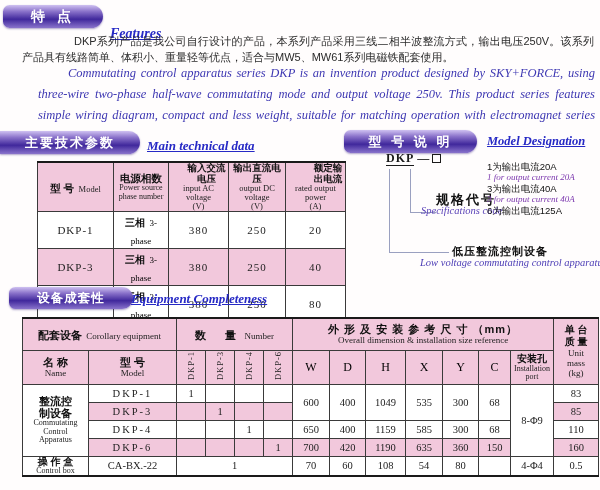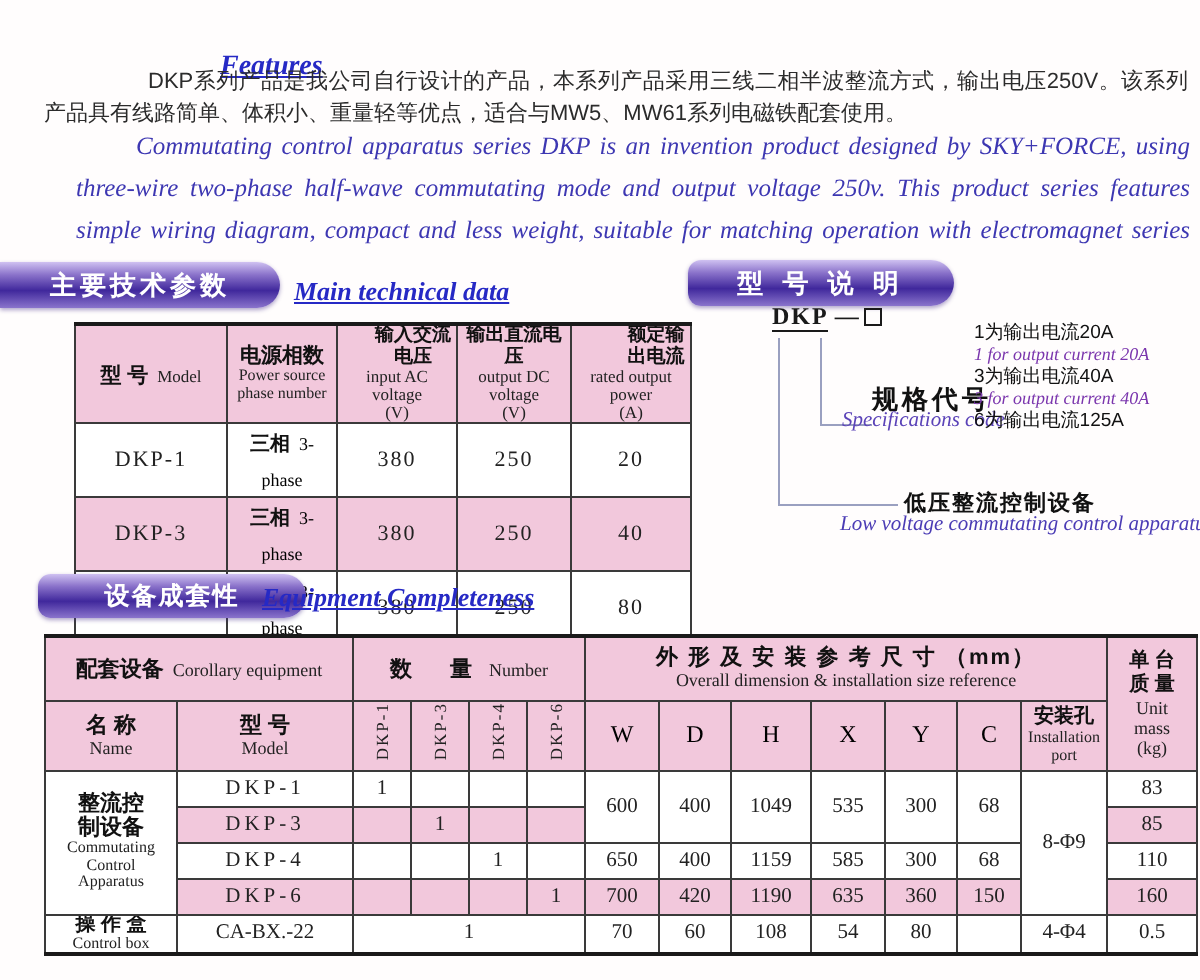--- a/index.html
+++ b/index.html
@@ -60,20 +60,23 @@
     line-height:11px; white-space:nowrap; }
   .base-zh { position:absolute; left:452px; top:244px; font-weight:bold; font-size:11px; letter-spacing:1px; color:#111; }
   .base-en { position:absolute; left:420px; top:257px; font-family:"Liberation Serif",serif; font-style:italic;
     font-size:10.5px; color:#4b3cb5; white-space:nowrap; }
 </style>
 </head>
 <body>
 
 <div class="page">
 
+  <div class="badge" style="left:3px;top:5px;width:100px;height:23px;font-size:14px;letter-spacing:4px;">
+    <span>特 点</span>
+  </div>
   <div class="ehead" style="left:110px;top:11px;font-size:14px;margin-top:15px;">Features</div>
   <p class="zh-para">DKP系列产品是我公司自行设计的产品，本系列产品采用三线二相半波整流方式，输出电压250V。该系列产品具有线路简单、体积小、重量轻等优点，适合与MW5、MW61系列电磁铁配套使用。</p>
   <p class="en-para">Commutating control apparatus series DKP is an invention product designed by SKY+FORCE, using three-wire two-phase half-wave commutating mode and output voltage 250v. This product series features simple wiring diagram, compact and less weight, suitable for matching operation with electromagnet series MW5, MW61 .</p>
 
   <div class="badge" style="left:0;top:131px;width:140px;height:23px;font-size:13px;letter-spacing:2px;border-radius:0 14px 14px 0;">
     <span>主要技术参数</span>
   </div>
   <div class="ehead" style="left:147px;top:138px;font-size:13px;">Main technical data</div>
 
   <table class="t1">
@@ -138,20 +141,21 @@
       <td class="val">380</td>
       <td class="val">250</td>
       <td class="val">125</td>
     </tr>
   </tbody>
     </table>
 
   <div class="badge" style="left:344px;top:130px;width:133px;height:23px;font-size:13px;letter-spacing:3px;">
     <span>型 号 说 明</span>
   </div>
+  <div class="ehead" style="left:487px;top:134px;font-size:12.5px;">Model Designation</div>
 
   <div class="dkp-model">
     <span class="u">DKP</span>
     <span>—</span>
     <span class="sqbox"></span>
   </div>
   <div class="diag-line vline" style="left:410px;top:169px;height:43px;"></div>
   <div class="diag-line hline" style="left:410px;top:212px;width:26px;"></div>
   <div class="diag-line vline" style="left:389px;top:169px;height:83px;"></div>
   <div class="diag-line hline" style="left:389px;top:252px;width:60px;"></div>
@@ -169,21 +173,21 @@
       <div class="opt-en">3 for output current 40A</div>
     </div>
     <div>
       <div class="opt-zh">6为输出电流125A</div>
     </div>
   </div>
 
   <div class="base-zh">低压整流控制设备</div>
   <div class="base-en">Low voltage commutating control apparatus</div>
 
-  <div class="badge" style="left:19px;top:287px;width:134px;height:22px;font-size:12.5px;letter-spacing:1px;">
+  <div class="badge" style="left:9px;top:287px;width:124px;height:22px;font-size:12.5px;letter-spacing:1px;">
     <span>设备成套性</span>
   </div>
   <div class="ehead" style="left:131px;top:291px;font-size:13px;">Equipment Completeness</div>
 
   <table class="t2">
     <colgroup>
       <col style="width:66px">
         <col style="width:88px">
       <col style="width:29px">
         <col style="width:29px">

